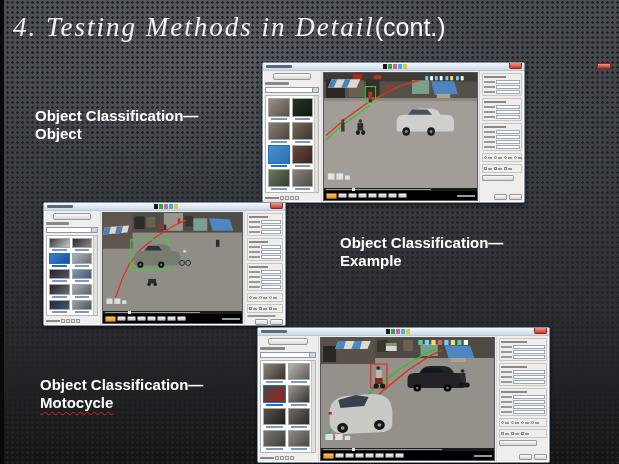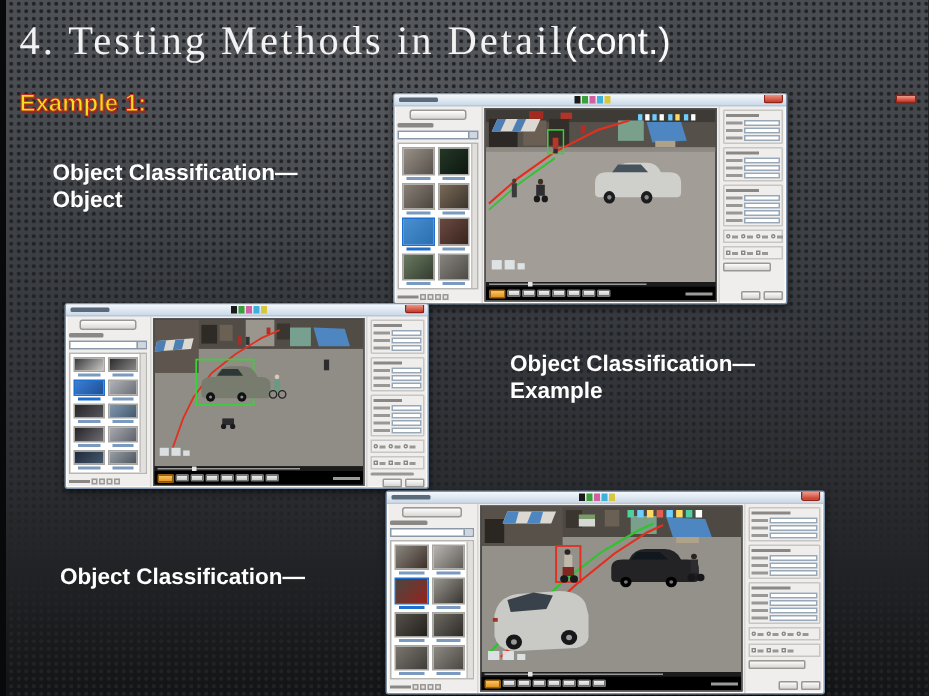--- a/index.html
+++ b/index.html
@@ -8,21 +8,21 @@
     background-image:
       radial-gradient(circle, #212325 1.1px, rgba(0,0,0,0) 1.5px),
       radial-gradient(ellipse 60% 40% at 35% 12%, rgba(255,255,255,.10), rgba(255,255,255,0) 70%),
       linear-gradient(180deg,#4a4d52 0%,#3c3f44 35%,#2a2c30 70%,#131416 100%);
     background-size:5px 5px,100% 100%,100% 100%;
     background-repeat:repeat,no-repeat,no-repeat;
     font-family:"Liberation Sans",sans-serif;}
   .slide::before{content:"";position:absolute;left:0;top:0;bottom:0;width:4px;background:#08090a;z-index:5;}
 
   .page-title{position:absolute;left:13px;top:12px;white-space:nowrap;z-index:2;}
-  .title-serif{font-family:"Liberation Serif",serif;font-size:27px;letter-spacing:2px;color:#f2f2f2;}
+  .title-serif{font-family:"Liberation Serif",serif;font-size:27px;letter-spacing:2px;color:#f2f2f2;font-style:italic;}
   .title-sans{font-family:"Liberation Sans",sans-serif;font-size:25px;color:#fafafa;letter-spacing:0;}
 
   .example{position:absolute;left:13px;top:61px;font-size:16px;font-weight:bold;color:#f0e11c;
     -webkit-text-stroke:.7px #b92c1e;text-shadow:1px 1px 0 rgba(170,30,20,.65);z-index:2;}
 
   .caption{position:absolute;color:#fff;font-size:15px;font-weight:bold;line-height:18px;z-index:3;}
   #cap-person{left:35px;top:107px;}
   #cap-vehicle{left:340px;top:234px;}
   #cap-moto{left:40px;top:376px;}
   .misspell{text-decoration:underline;text-decoration-style:wavy;text-decoration-color:#d22;text-decoration-thickness:1px;text-underline-offset:3px;}
@@ -93,32 +93,32 @@
 </style>
 </head>
 <body>
 
 <div class="slide">
 
   <div class="page-title">
     <span class="title-serif">4. Testing Methods in Detail</span><span class="title-sans">(cont.)</span>
   </div>
 
-  <div class="example">Example 1:</div>
 
   <div class="caption" id="cap-person">
     <span>Object Classification—</span><br>
     <span>Object</span>
   </div>
   <div class="caption" id="cap-vehicle">
     <span>Object Classification—</span><br>
     <span>Example</span>
   </div>
   <div class="caption" id="cap-moto">
     <span>Object Classification—</span><br>
+    <span class="misspell">Motocycle</span>
   </div>
 
   <div class="appwin" id="win1">
     <div class="titlebar">
       <span class="tb-title"></span>
       <span class="tb-icons">
         <span style="background:#1a1a1a"></span>
         <span style="background:#3aa03a"></span>
         <span style="background:#d060a0"></span>
         <span style="background:#40b0d8"></span>

